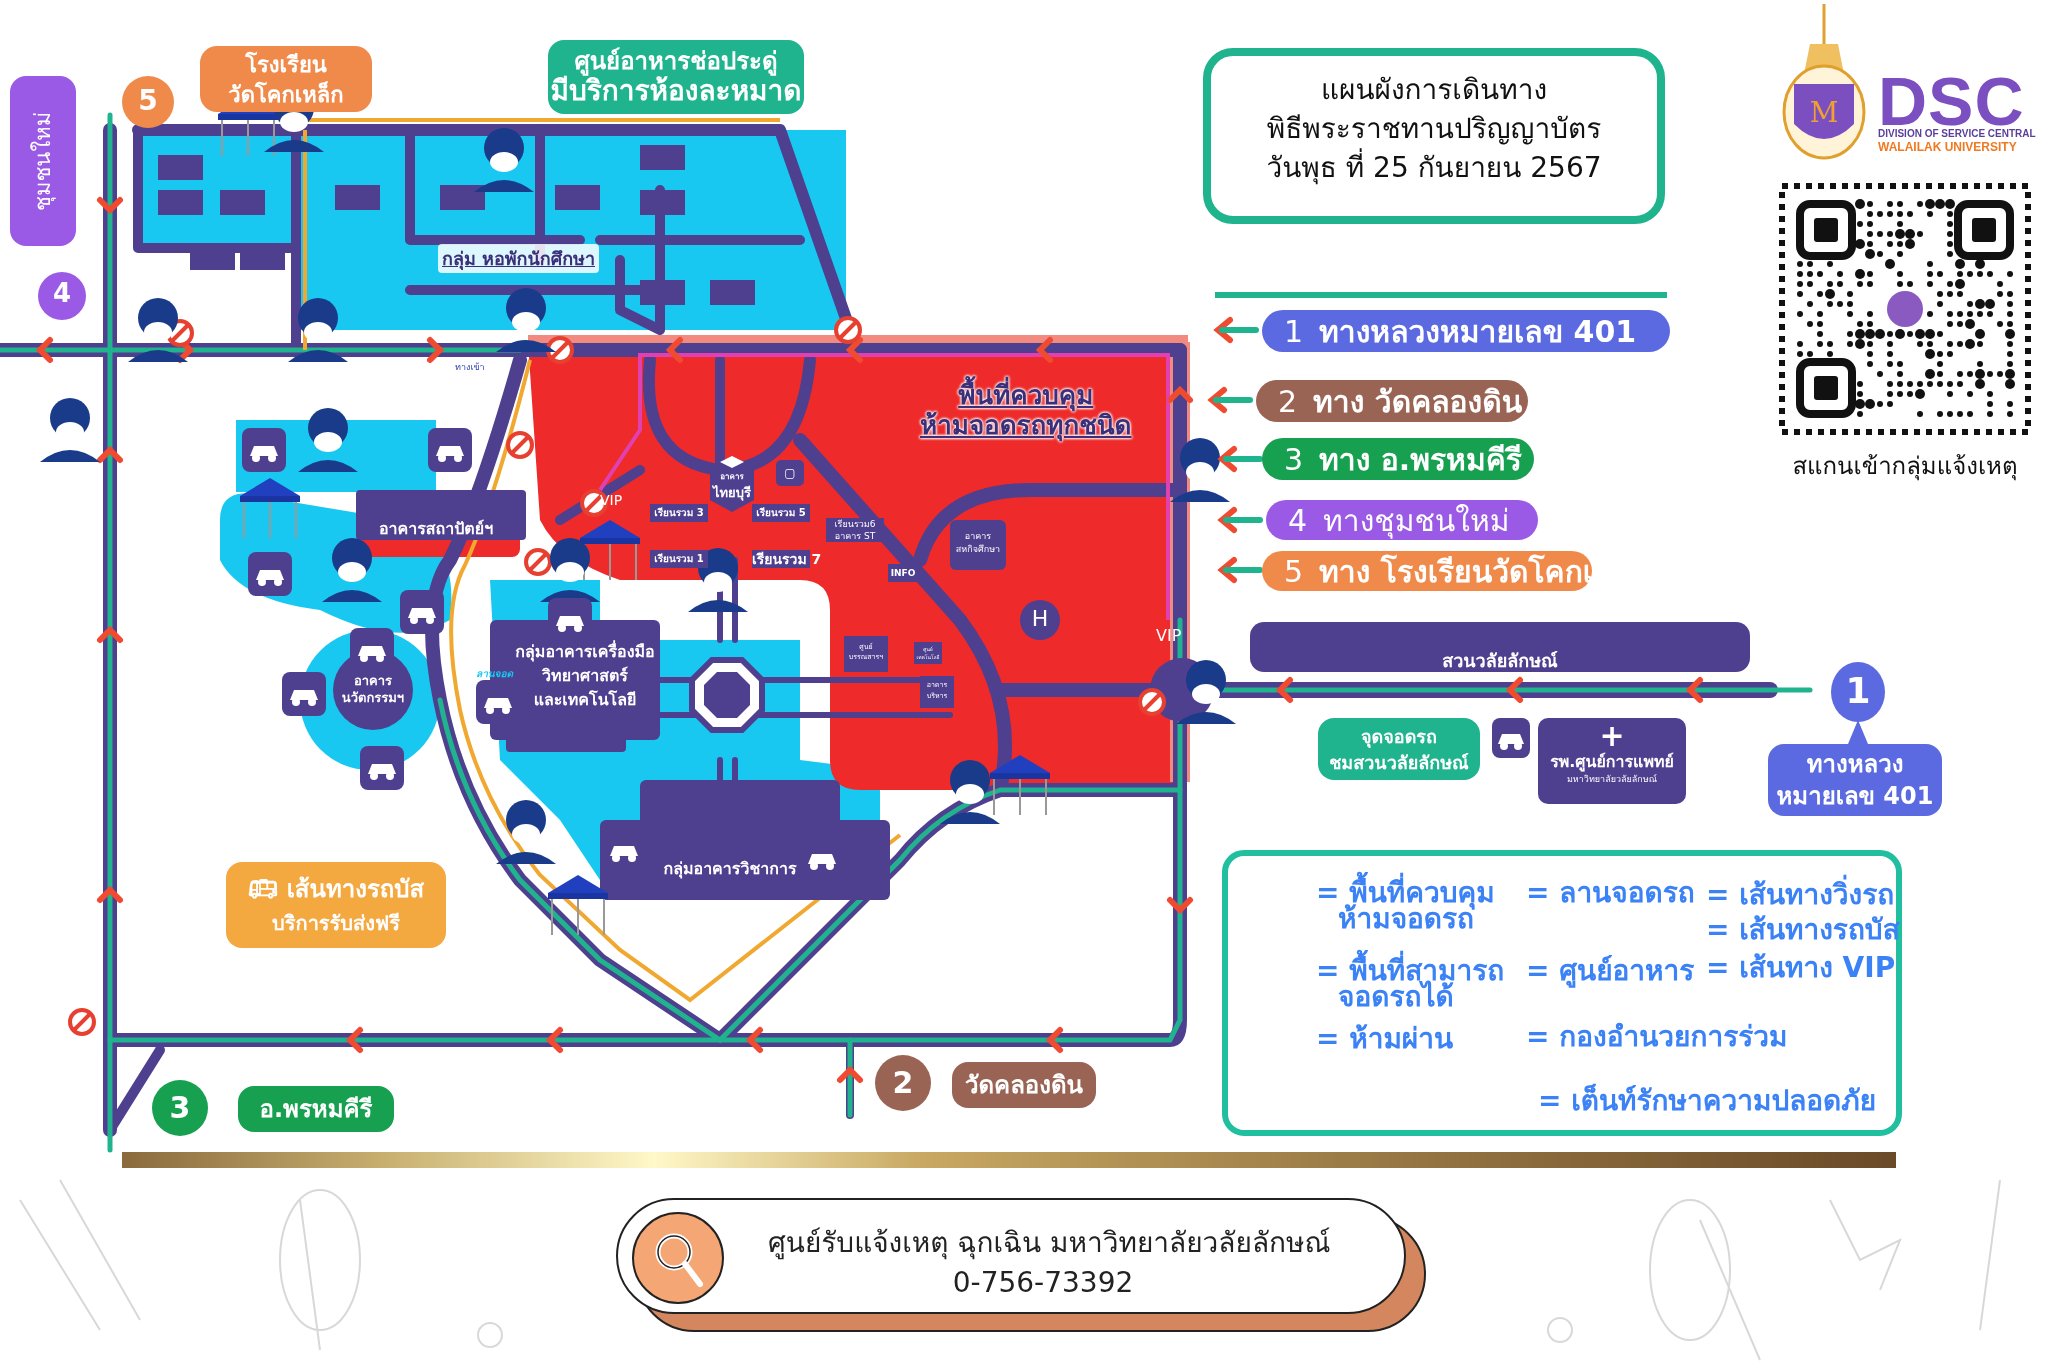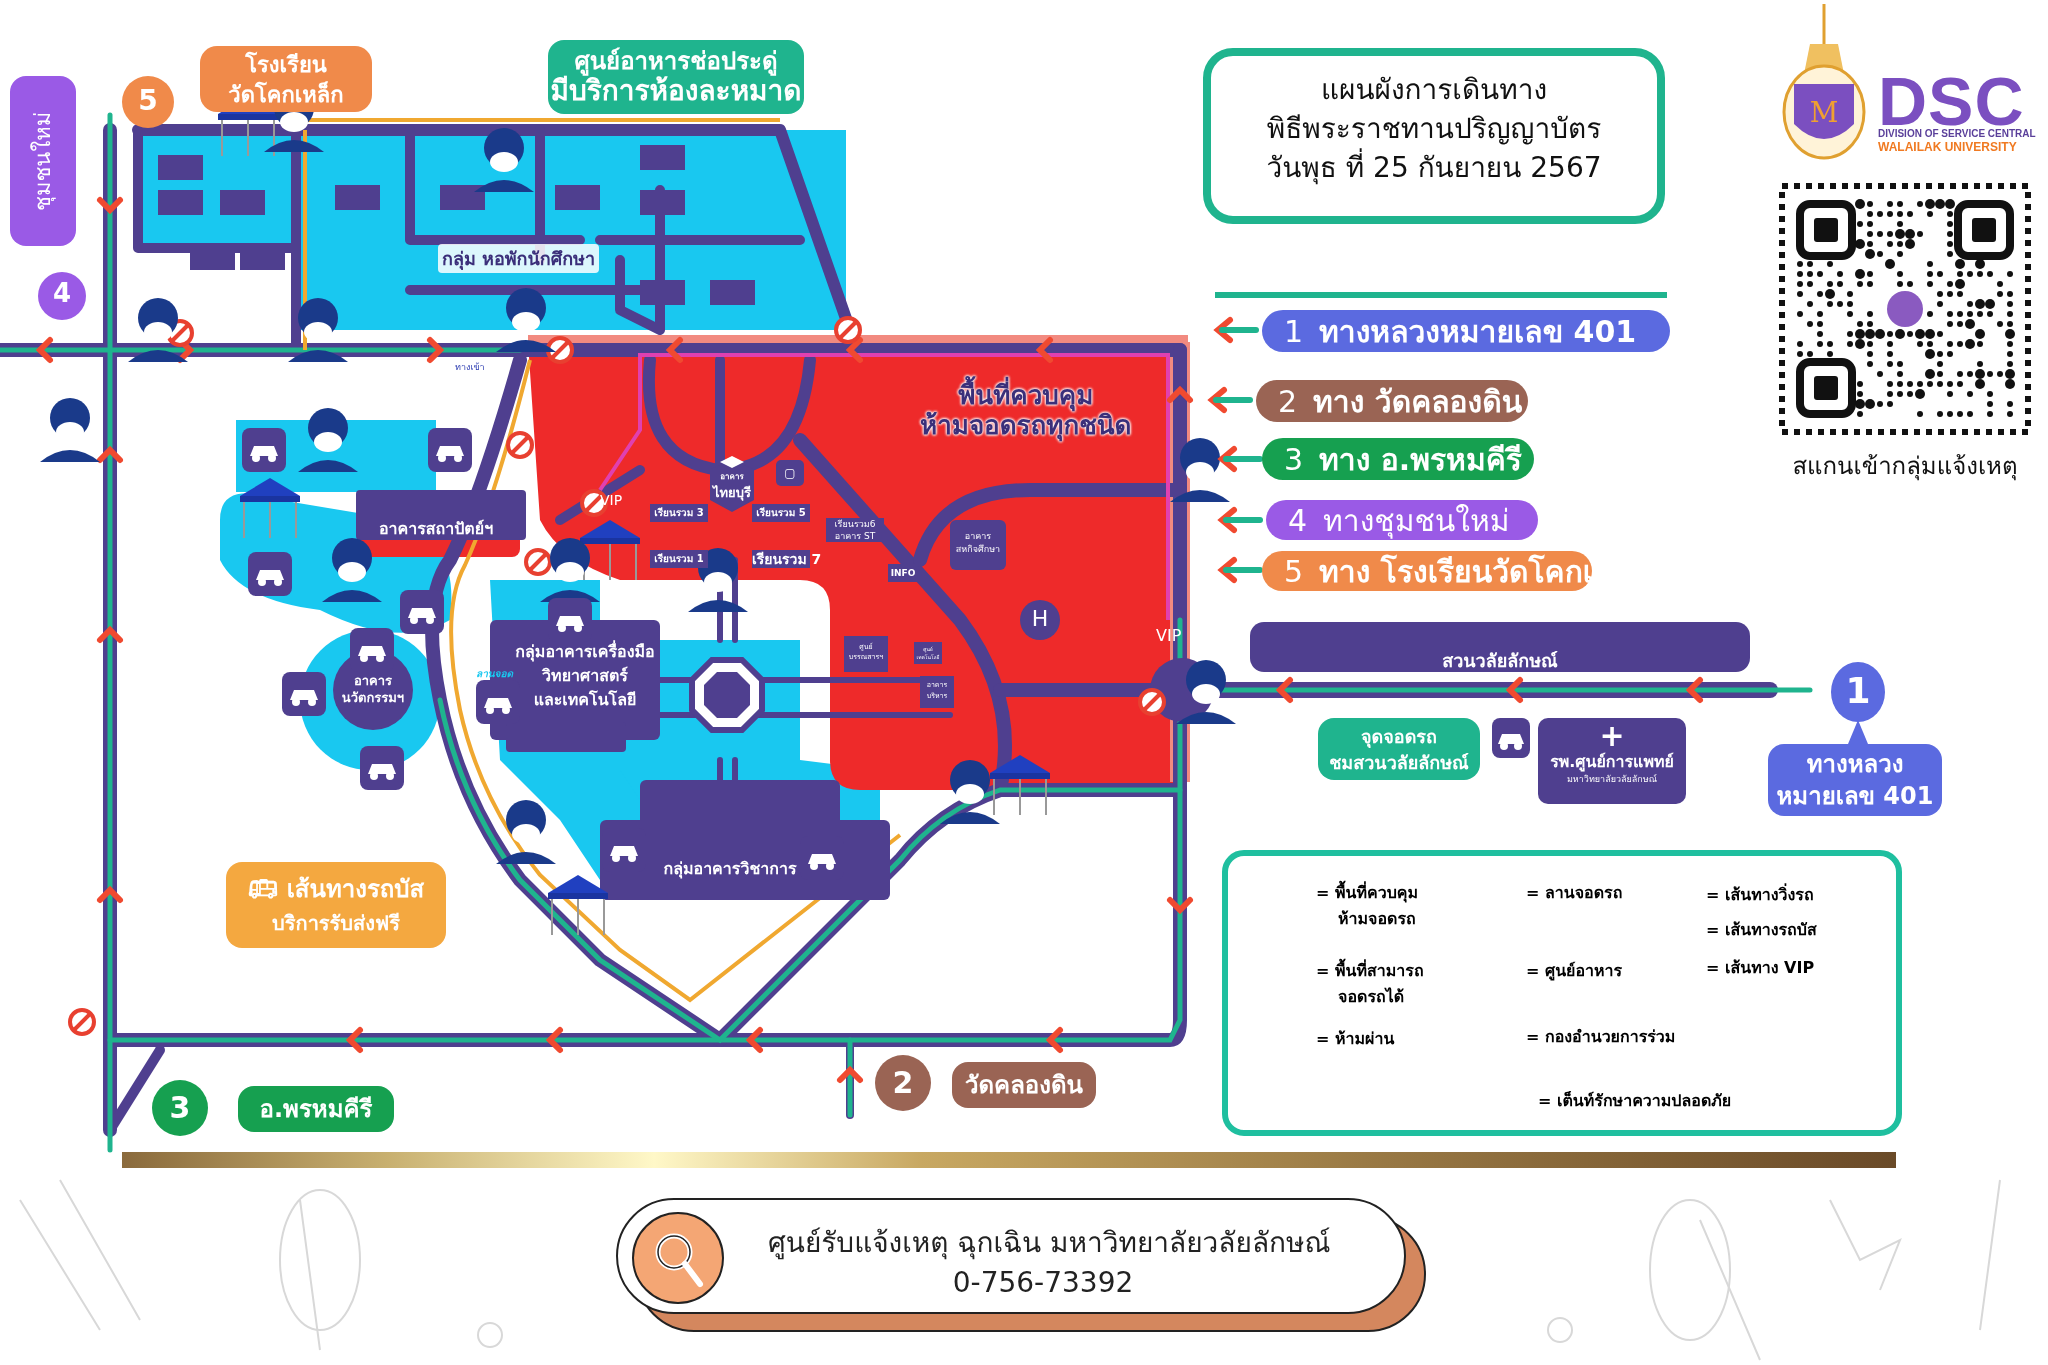--- a/index.html
+++ b/index.html
@@ -8,23 +8,23 @@
   .abs { position: absolute; }
   #map-svg { position: absolute; left: 0; top: 0; width: 2048px; height: 1365px; }
   .pill { position: absolute; border-radius: 22px; color: #fff; font-weight: bold; display: flex; align-items: center; padding: 0 22px; font-size: 30px; white-space: nowrap; }
   .pill .num { margin-right: 16px; font-weight: normal; }
   .title-box { position: absolute; left: 1203px; top: 48px; width: 462px; height: 176px; border: 8px solid #1fb48e; border-radius: 30px; background: #fff; text-align: center; font-size: 28px; line-height: 39px; color: #111; padding-top: 14px; }
   .logo-dsc { position: absolute; left: 1878px; top: 62px; font-size: 68px; font-weight: bold; color: #7b4fc0; letter-spacing: 1px; font-family: "Liberation Sans", sans-serif; }
   .logo-sub1 { position: absolute; left: 1878px; top: 128px; font-size: 10px; font-weight: bold; color: #5a3f9a; font-family: "Liberation Sans", sans-serif; }
   .logo-sub2 { position: absolute; left: 1878px; top: 140px; font-size: 12px; font-weight: bold; color: #f07a22; font-family: "Liberation Sans", sans-serif; }
   .qr-caption { position: absolute; left: 1780px; top: 446px; width: 250px; text-align: center; font-size: 24px; color: #111; }
   .legend-box { position: absolute; left: 1222px; top: 850px; width: 680px; height: 286px; border: 6px solid #1fbf9f; border-radius: 22px; background: #fff; }
-  .legend-text { position: absolute; font-size: 16px; font-weight: bold; color: #000000; line-height: 26px; white-space: nowrap; }
+  .legend-text { position: absolute; font-size: 28px; font-weight: bold; color: #3b82f6; line-height: 26px; white-space: nowrap; }
   .map-label { position: absolute; color: #fff; font-weight: bold; text-align: center; white-space: nowrap; }
-  .map-label-dark { position: absolute; color: #3b2f7a; font-weight: bold; white-space: nowrap; }
+  .map-label-dark { position: absolute; color: #3b2f7a; font-weight: bold; white-space: nowrap; text-decoration: underline; }
   .callout { position: absolute; border-radius: 16px; color: #fff; font-weight: bold; text-align: center; }
   .hotline { position: absolute; left: 616px; top: 1198px; width: 810px; height: 124px; }
   .hotline-back { position: absolute; left: 20px; top: 18px; width: 790px; height: 116px; background: #d4875e; border: 2px solid #222; border-radius: 60px; }
   .hotline-front { position: absolute; left: 0; top: 0; width: 790px; height: 116px; background: #fff; border: 2px solid #222; border-radius: 60px; }
   .hotline-icon { position: absolute; left: 14px; top: 12px; width: 92px; height: 92px; border-radius: 50%; background: #f4a674; border: 2px solid #222; }
   .hotline-title { position: absolute; left: 150px; top: 20px; font-size: 28px; color: #222; white-space: nowrap; }
   .hotline-phone { position: absolute; left: 0; top: 66px; width: 790px; padding-left: 60px; text-align: center; font-size: 28px; color: #222; }
   .gold-bar { position: absolute; left: 122px; top: 1152px; width: 1774px; height: 16px; background: linear-gradient(90deg, #8a6a3c 0%, #c8b070 15%, #fff8c8 30%, #c8a862 45%, #9a7a45 70%, #6a4a28 100%); }
 </style>
 </head>

